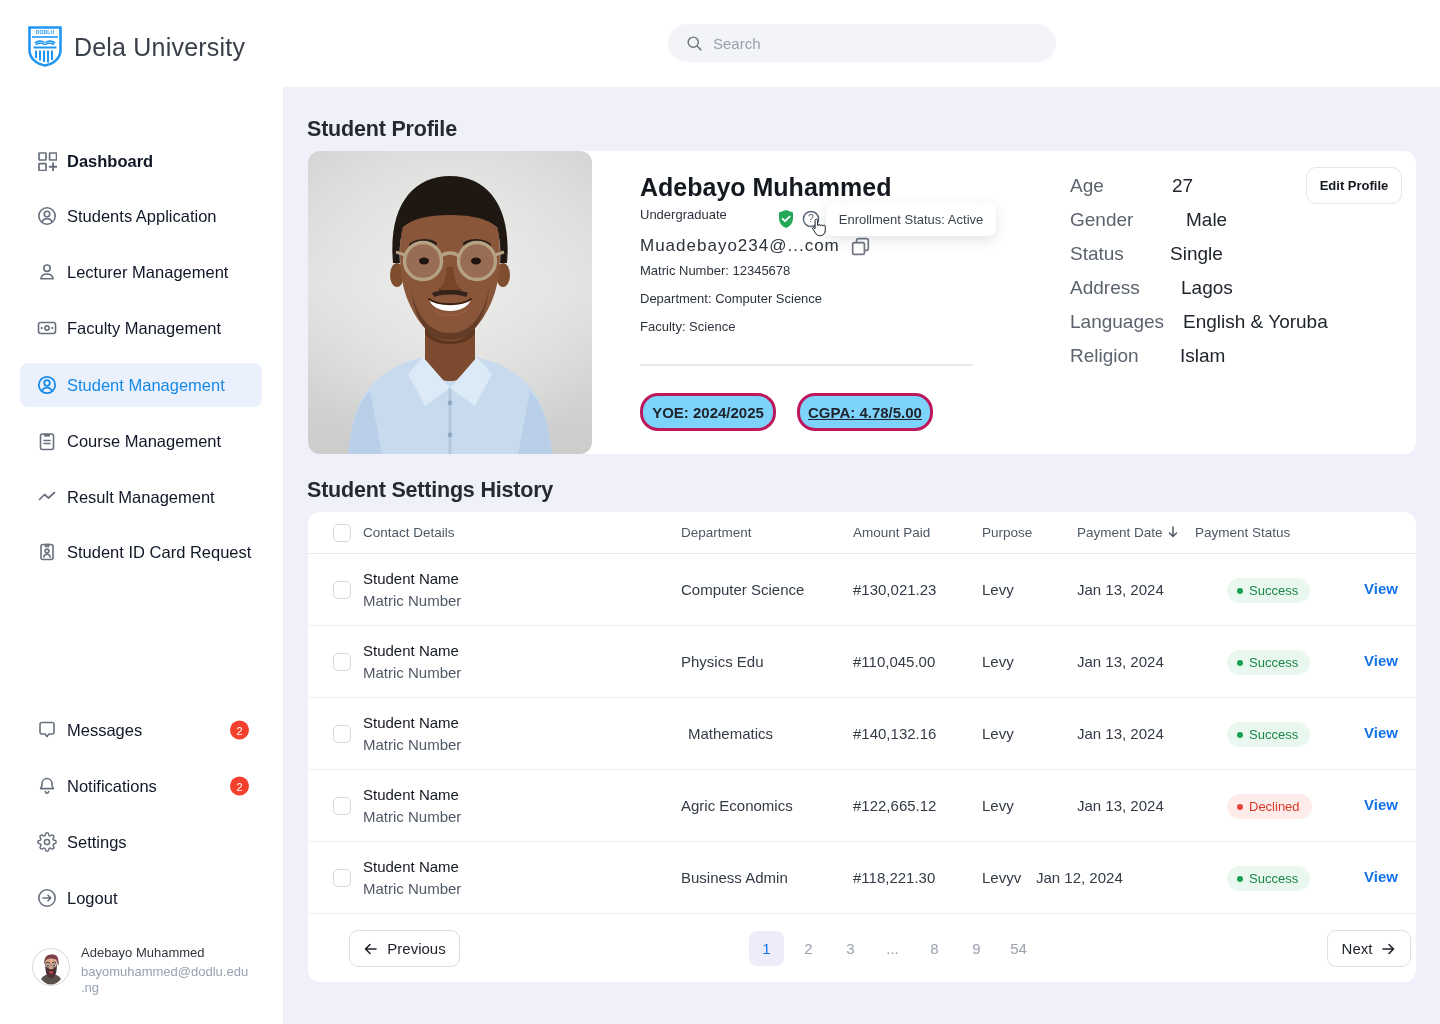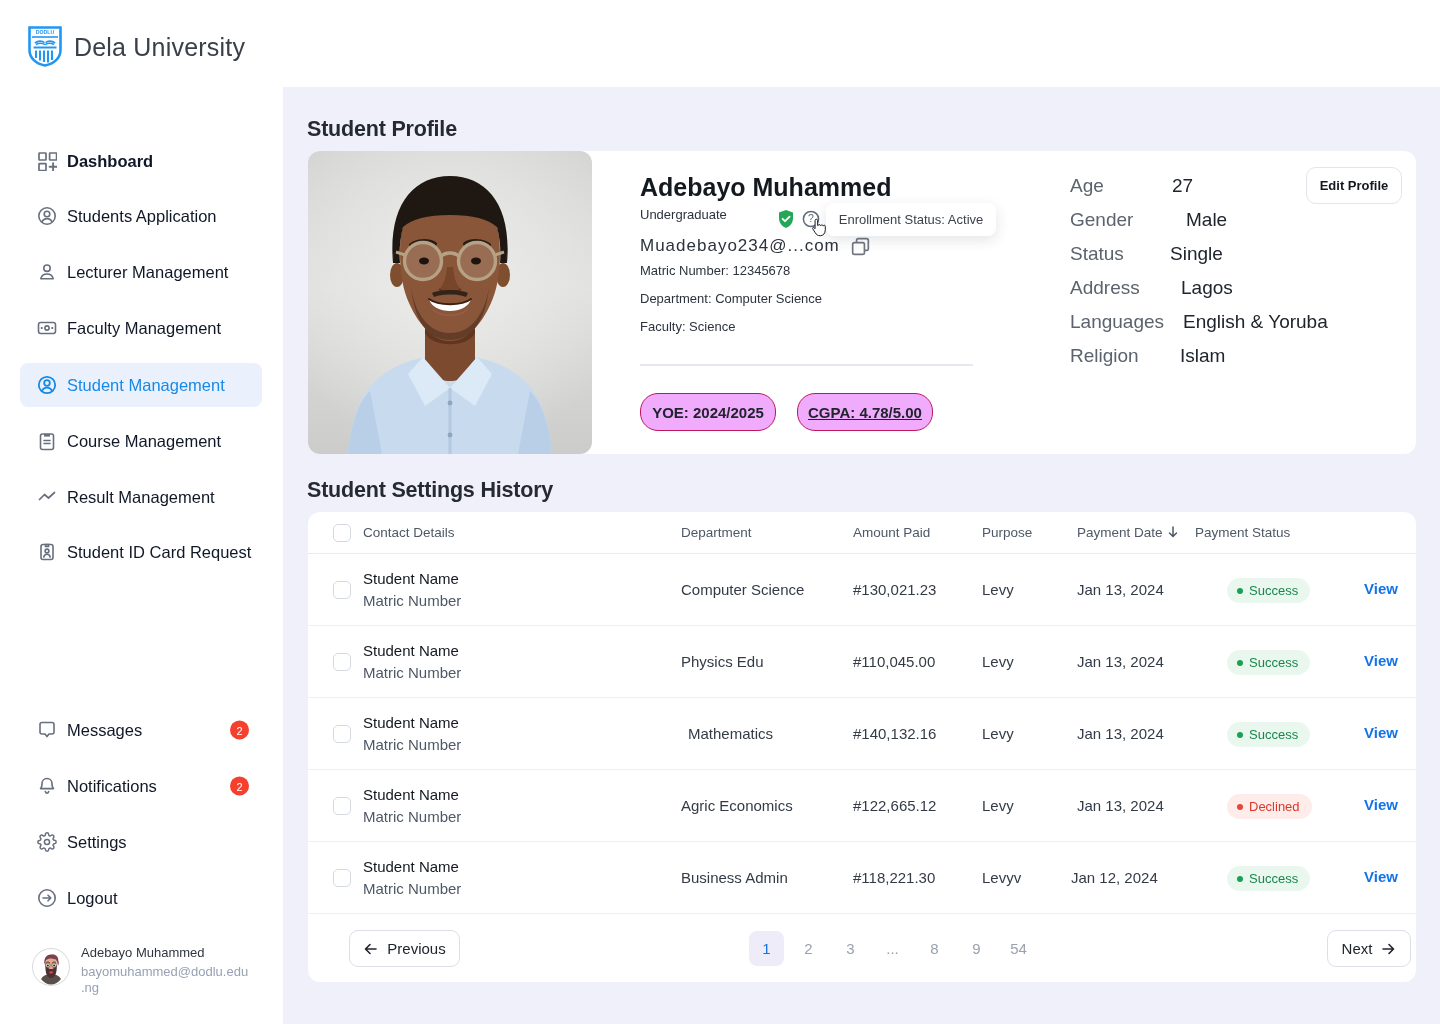--- a/index.html
+++ b/index.html
@@ -25,21 +25,21 @@
 .pname { position:absolute; left:49px; top:1px; font-size:13px; color:#30363f; }
 .pemail { position:absolute; left:49px; top:20px; font-size:13px; color:#98a2b3; width:170px; line-height:16px; }
 
 .sec-title { position:absolute; font-size:21.5px; font-weight:700; color:#252a31; letter-spacing:-0.2px; }
 .card { position:absolute; background:#fff; border-radius:12px; }
 .pcard { left:308px; top:151px; width:1108px; height:303px; }
 .photo { position:absolute; left:0; top:0; width:284px; height:303px; border-radius:12px; overflow:hidden; }
 .name { position:absolute; left:332px; top:22px; font-size:25px; font-weight:700; color:#14181f; }
 .line { position:absolute; left:332px; font-size:13px; color:#2c333d; }
 .divider { position:absolute; left:332px; top:213px; width:333px; height:2px; background:#E6E8EE; }
-.chip { position:absolute; top:242px; height:38px; border:1px solid #be185d; border-radius:18px; background:#f0abfc; font-size:15px; font-weight:700; color:#20252d; display:flex; align-items:center; justify-content:center; }
+.chip { position:absolute; top:242px; height:38px; border:3px solid #be185d; border-radius:18px; background:#7dd3fc; font-size:15px; font-weight:700; color:#20252d; display:flex; align-items:center; justify-content:center; }
 .dl-label { position:absolute; left:762px; font-size:19px; color:#5b636e; }
 .dl-value { position:absolute; font-size:19px; color:#20252d; }
 .editbtn { position:absolute; left:998px; top:16px; width:96px; height:37px; border:1px solid #E2E5EA; border-radius:10px; background:#fff; font-size:13px; font-weight:700; color:#14181f; display:flex; align-items:center; justify-content:center; }
 .tooltip { position:absolute; left:518px; top:52px; width:170px; height:33px; background:#fff; border-radius:8px; box-shadow:0 4px 14px rgba(40,50,60,0.13); font-size:13px; color:#3c434d; display:flex; align-items:center; justify-content:center; z-index:5; }
 
 .tcard { left:308px; top:512px; width:1108px; height:470px; }
 .thead { position:absolute; left:0; top:0; width:100%; height:42px; border-bottom:1px solid #E9EBF0; }
 .th { position:absolute; top:13px; font-size:13.5px; color:#4e5866; }
 .trow { position:absolute; left:0; width:100%; height:72px; border-bottom:1px solid #EDEFF3; }
 .cb { position:absolute; left:25px; width:18px; height:18px; border:1.5px solid #D4D9E0; border-radius:5px; background:#fff; }
@@ -72,20 +72,27 @@
       <path d="M8 18.5 C11 16.8 14.5 17 16.9 18.7 M17.1 18.7 C19.5 17 23 16.8 26 18.5" fill="none" stroke="#2196F3" stroke-width="1.6"></path>
       <line x1="5.5" y1="21.5" x2="28.5" y2="21.5" stroke="#2196F3" stroke-width="2"></line>
       <line x1="8" y1="24.5" x2="8" y2="32" stroke="#2196F3" stroke-width="2.1"></line>
       <line x1="12" y1="24.5" x2="12" y2="34.5" stroke="#2196F3" stroke-width="2.1"></line>
       <line x1="16" y1="24.5" x2="16" y2="36" stroke="#2196F3" stroke-width="2.1"></line>
       <line x1="20" y1="24.5" x2="20" y2="36.5" stroke="#2196F3" stroke-width="2.1"></line>
       <line x1="24" y1="24.5" x2="24" y2="34" stroke="#2196F3" stroke-width="2.1"></line>
     </svg>
   </div>
   <div class="brand">Dela University</div>
+  <div class="search">
+    <svg width="17" height="17" viewBox="0 0 20 20">
+        <circle cx="8.5" cy="8.5" r="6" fill="none" stroke="#6f7680" stroke-width="1.7"></circle>
+        <line x1="13" y1="13" x2="17.5" y2="17.5" stroke="#6f7680" stroke-width="1.7" stroke-linecap="round"></line>
+      </svg>
+    <span class="ph">Search</span>
+  </div>
 </div>
 
 <div class="sidebar">
   <div class="nav-item" style="top:52px;">
     <svg class="ic" viewBox="0 0 20 20">
         <g fill="none" stroke="#68707e" stroke-width="1.7" stroke-linejoin="round">
           <rect x="2" y="2" width="7" height="7" rx="0.5"></rect>
           <rect x="12.6" y="2" width="7" height="7" rx="0.5"></rect>
           <rect x="2" y="12.6" width="7" height="7" rx="0.5"></rect>
           <path d="M16.1 12.3 v7 M12.6 15.8 h7" stroke-linecap="round" stroke-width="1.9"></path>
@@ -383,21 +390,21 @@
     <div class="pill bad"><span class="dot"></span>Declined</div>
     <div class="view">View</div>
   </div>
   <div class="trow" style="top:330px; border-bottom:1px solid #EDEFF3;">
     <div class="cb" style="top:27px;"></div>
     <div class="sname">Student Name</div>
       <div class="smatric">Matric Number</div>
     <div class="td" style="left:373px;">Business Admin</div>
     <div class="td" style="left:545px;">#118,221.30</div>
     <div class="td" style="left:674px;">Levyv</div>
-    <div class="td" style="left:763px;">Jan 12, 2024</div>
+    <div class="td" style="left:728px;">Jan 12, 2024</div>
     <div class="pill ok"><span class="dot"></span>Success</div>
     <div class="view">View</div>
   </div>
   <div class="pagi">
     <div class="pbtn" style="left:22px; width:111px;">
       <svg width="16" height="16" viewBox="0 0 16 16">
           <path d="M13 8 H3 M7 3.5 L2.5 8 L7 12.5" fill="none" stroke="#20252d" stroke-width="1.6" stroke-linecap="round" stroke-linejoin="round"></path>
         </svg>
       Previous
     </div>

